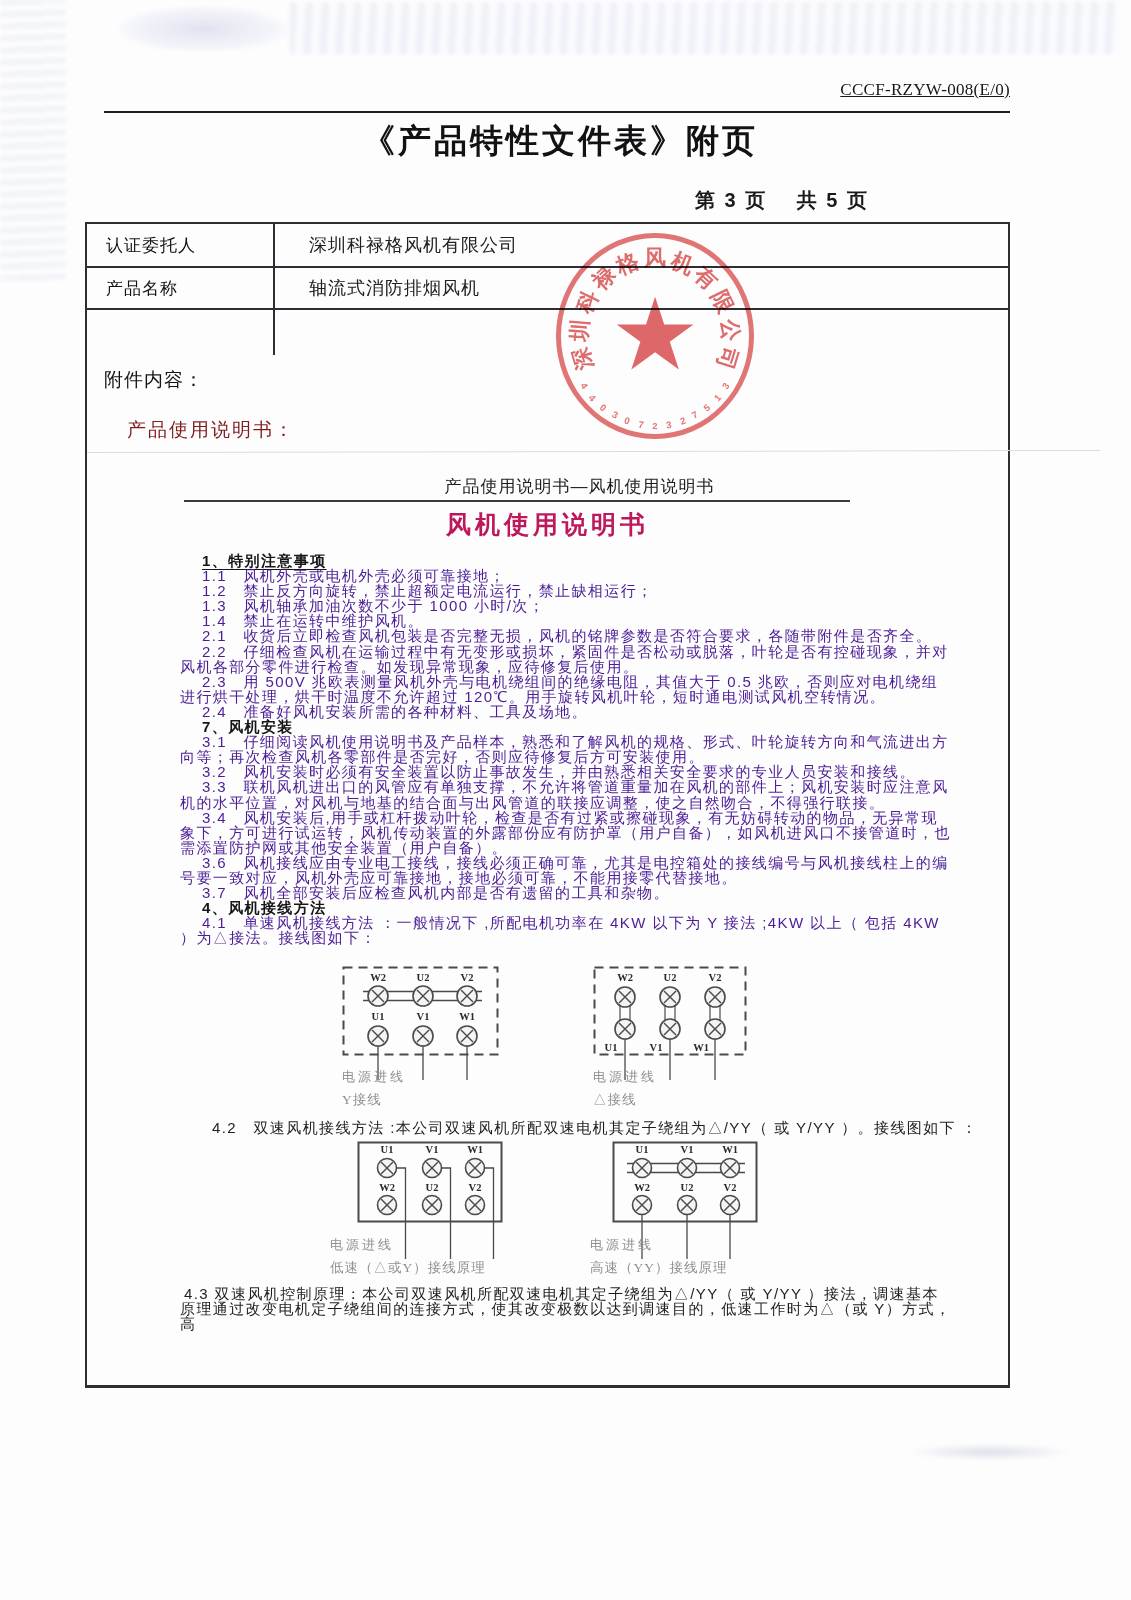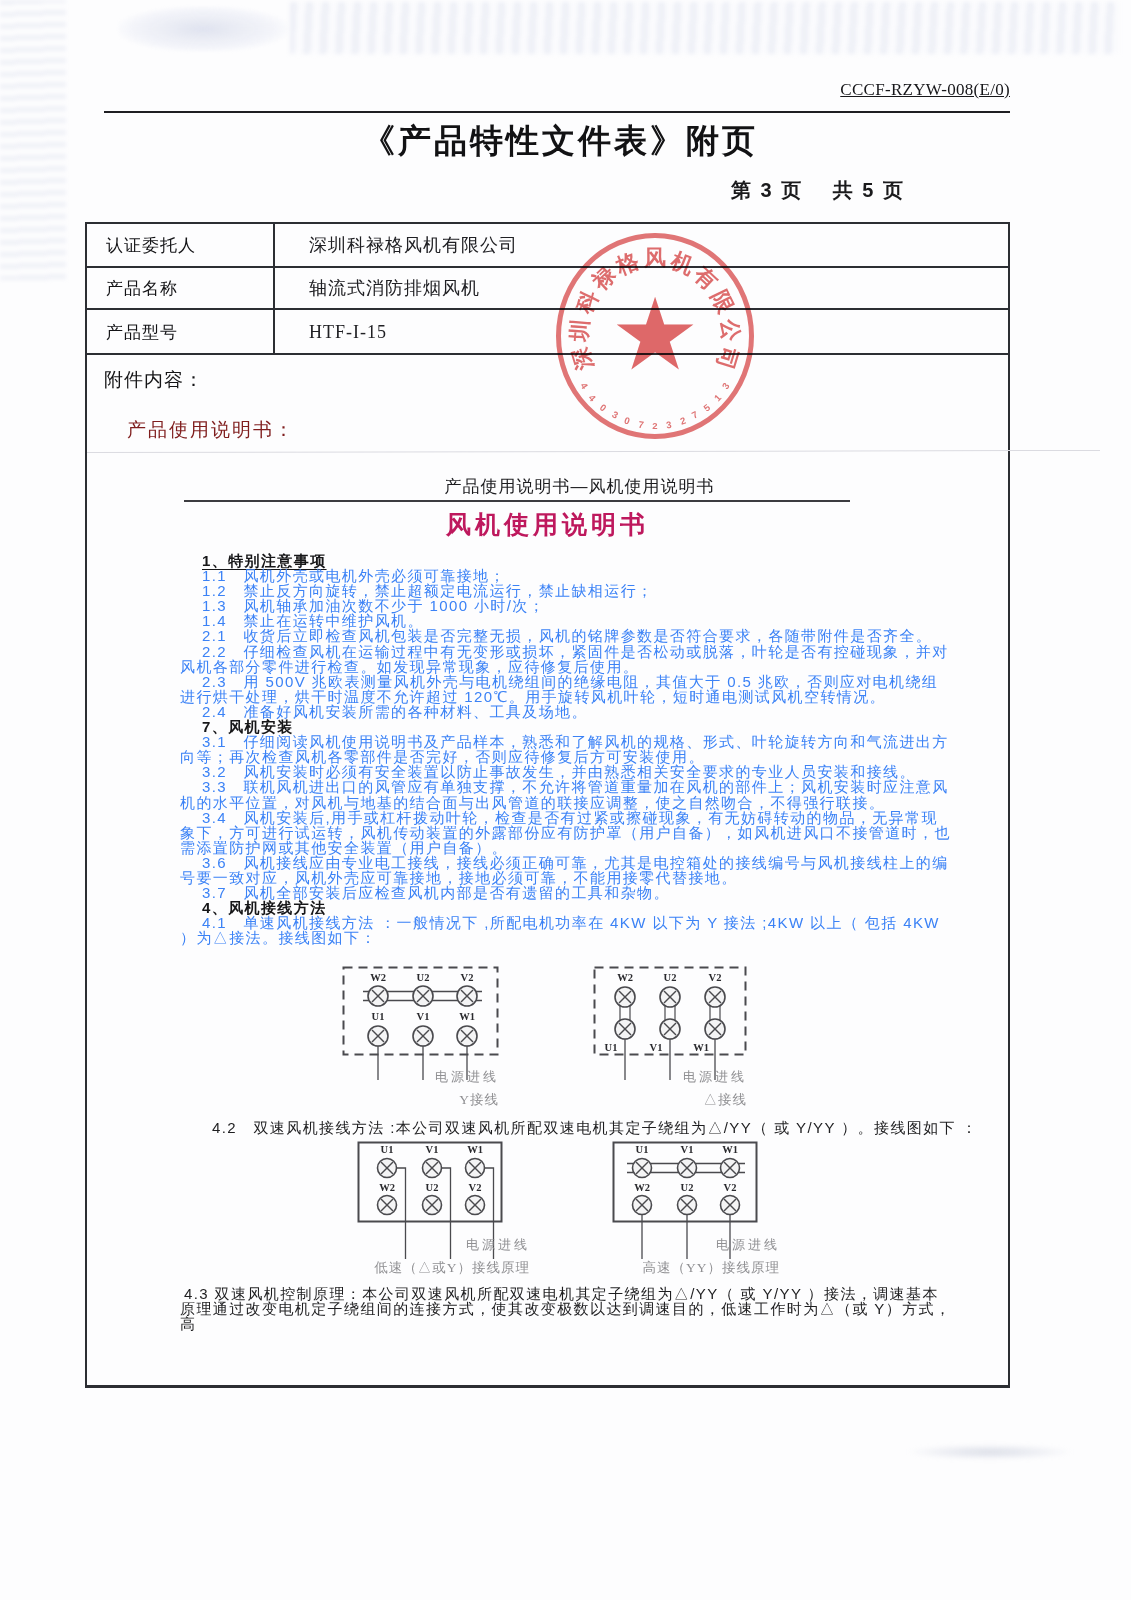--- a/index.html
+++ b/index.html
@@ -19,22 +19,22 @@
     filter:blur(2px);}
   #noise-bottom{left:905px;top:1444px;width:170px;height:16px;
     background:radial-gradient(ellipse,rgba(186,192,210,.5),transparent 70%);filter:blur(2px);}
 
   
   #doc-code{position:absolute;top:80px;right:121px;font-family:"Liberation Serif",serif;
     font-size:17px;letter-spacing:.3px;color:#17171a;text-decoration:underline;}
   #header-rule{position:absolute;left:104px;top:111px;width:906px;height:2px;background:#1e1e22;}
   #page-title{position:absolute;left:0;top:119px;width:1120px;text-align:center;
     font-size:33px;font-weight:bold;letter-spacing:3px;color:#121214;}
-  #page-indicator{position:absolute;left:695px;top:177px;font-size:20px;font-weight:bold;
-    letter-spacing:2px;white-space:pre;color:#1a1a1c;margin-left:36px;}
+  #page-indicator{position:absolute;left:695px;top:187px;font-size:20px;font-weight:bold;
+    letter-spacing:2px;white-space:pre;color:#1a1a1c;}
 
   
   #outer-box{position:absolute;left:85px;top:222px;width:921px;height:1161px;
     border:2px solid #2c2e33;border-bottom-width:3px;}
   .t-row{position:absolute;left:0;width:100%;border-bottom:2px solid #2c2e33;}
   #row-1{top:0;height:42px;}
   #row-2{top:44px;height:40px;}
   #row-3{top:86px;height:43px;}
   .t-divider{position:absolute;left:186px;top:0;width:2px;height:131px;background:#2c2e33;}
   .t-label{position:absolute;left:19px;top:50%;transform:translateY(-50%);
@@ -50,35 +50,35 @@
 
   
   #manual-heading{position:absolute;left:0;top:251px;width:100%;text-align:center;
     font-size:17px;letter-spacing:1px;color:#1c1c1f;margin-left:32px;}
   #manual-heading-rule{position:absolute;left:97px;top:276px;width:666px;height:2px;background:#3c3c40;}
   #manual-title{position:absolute;left:0;top:284px;width:100%;text-align:center;
     font-size:25px;font-weight:bold;letter-spacing:4px;color:#be185d;}
 
   #manual-body{position:absolute;left:93px;top:329px;width:774px;}
   #manual-body p{margin:0;font-size:15px;line-height:15.1px;letter-spacing:1.4px;
-    color:#3b82f6;text-indent:22px;}
+    color:#4c1d95;text-indent:22px;}
   #manual-body p.mh{font-weight:bold;color:#161618;}
   #manual-body p.u{text-decoration:underline;text-underline-offset:3px;}
 
   .para-abs{position:absolute;font-size:15px;line-height:15.1px;letter-spacing:1.4px;color:#1e1e20;}
   #para-intro-dual{left:93px;top:896px;width:860px;text-indent:32px;white-space:nowrap;}
   #para-control{left:93px;top:1062px;width:774px;text-indent:4px;}
 
   
   .diagram{position:absolute;}
   #svg-d1l{left:342px;top:966px;}
   #svg-d1r{left:593px;top:966px;}
   #svg-d2l{left:357px;top:1141px;}
   #svg-d2r{left:612px;top:1141px;}
-  .cap{position:absolute;text-align:right;color:#8f8f92;
+  .cap{position:absolute;text-align:left;color:#8f8f92;
     font-family:"Liberation Serif",serif;font-size:13px;letter-spacing:3px;}
   .cap .cap2{margin-top:5px;font-size:13.5px;letter-spacing:1px;}
   #cap-d1l{left:342px;top:1068px;width:157px;}
   #cap-d1r{left:593px;top:1068px;width:154px;}
   #cap-d2l{left:330px;top:1236px;width:200px;}
   #cap-d2r{left:590px;top:1236px;width:190px;}
 
   
   #stamp{position:absolute;left:535px;top:225px;width:260px;height:240px;
     mix-blend-mode:multiply;opacity:.92;pointer-events:none;}
@@ -107,24 +107,20 @@
   <div id="page-indicator">第 3 页　 共 5 页</div>
 
   <div id="outer-box">
     <div class="t-row" id="row-2">
       <span class="t-label">产品名称</span>
       <span class="t-value">轴流式消防排烟风机</span>
     </div>
     <div class="t-row" id="row-1">
       <span class="t-label">认证委托人</span>
       <span class="t-value">深圳科禄格风机有限公司</span>
-    </div>
-    <div class="t-row" id="row-3">
-      <span class="t-label">产品型号</span>
-      <span class="t-value">HTF-I-15</span>
     </div>
     <div class="t-divider"></div>
 
     <div id="attachment-label">附件内容：</div>
     <div id="attachment-item">产品使用说明书：</div>
 
     <div id="manual-heading">产品使用说明书—风机使用说明书</div>
     <div id="manual-heading-rule"></div>
     <div id="manual-title">风机使用说明书</div>
 

